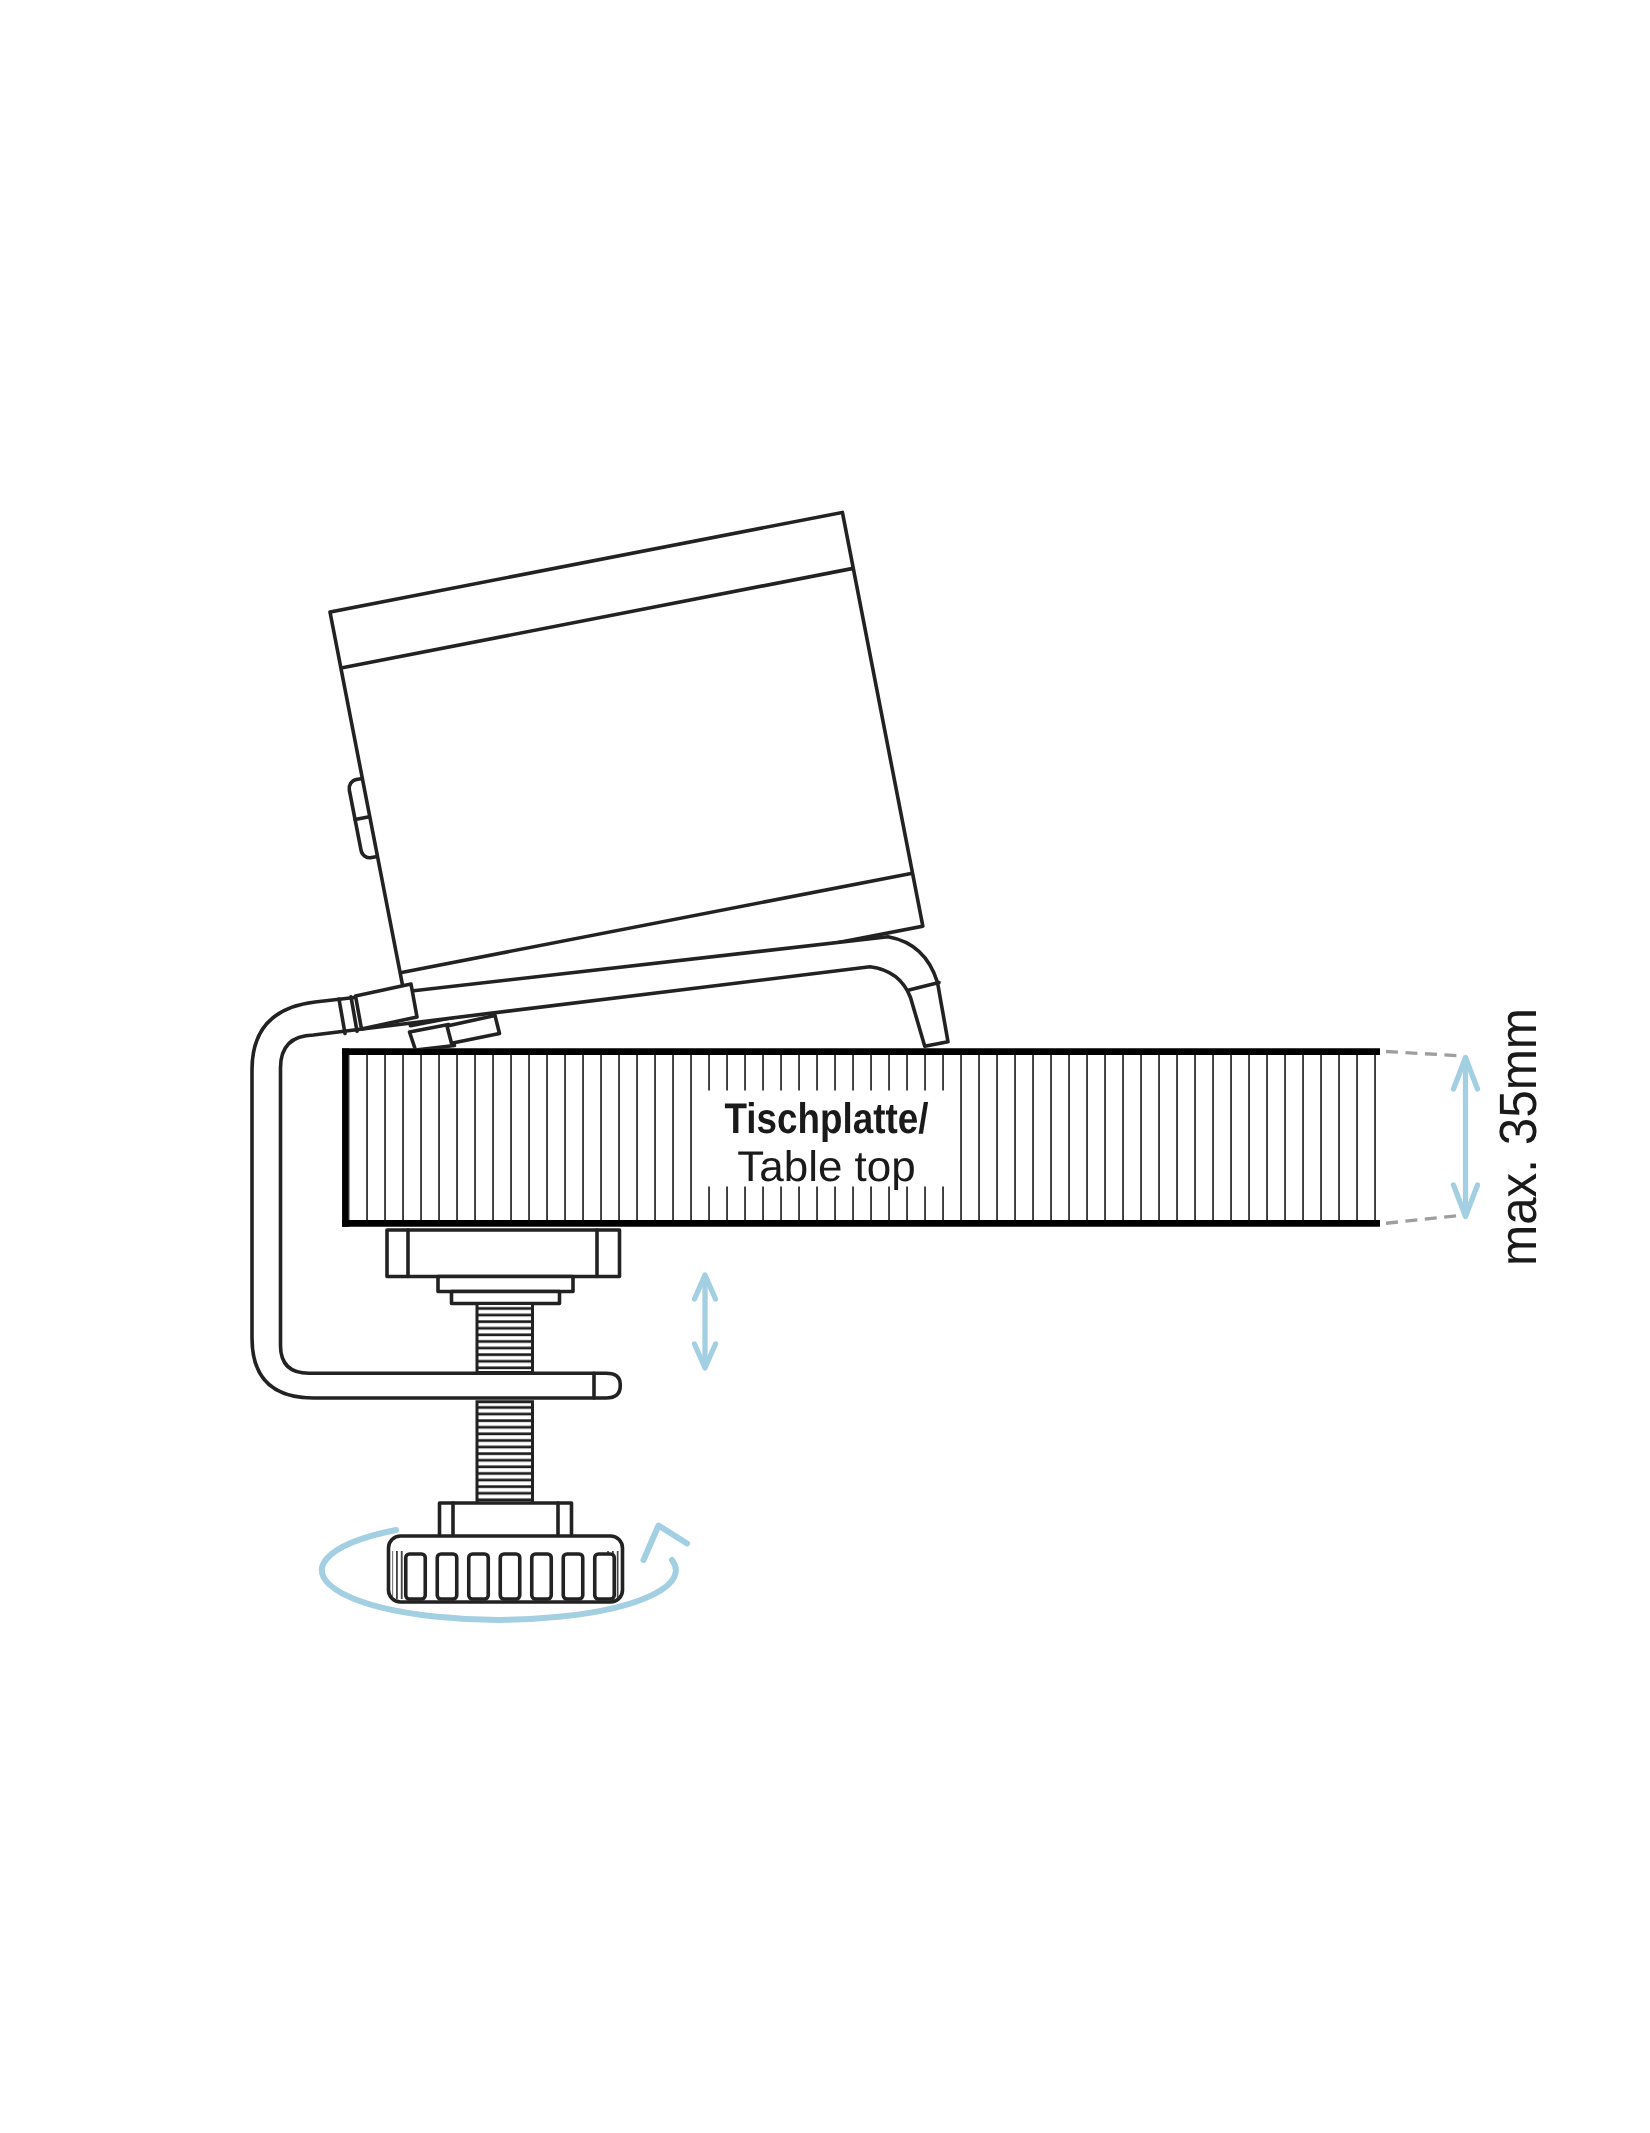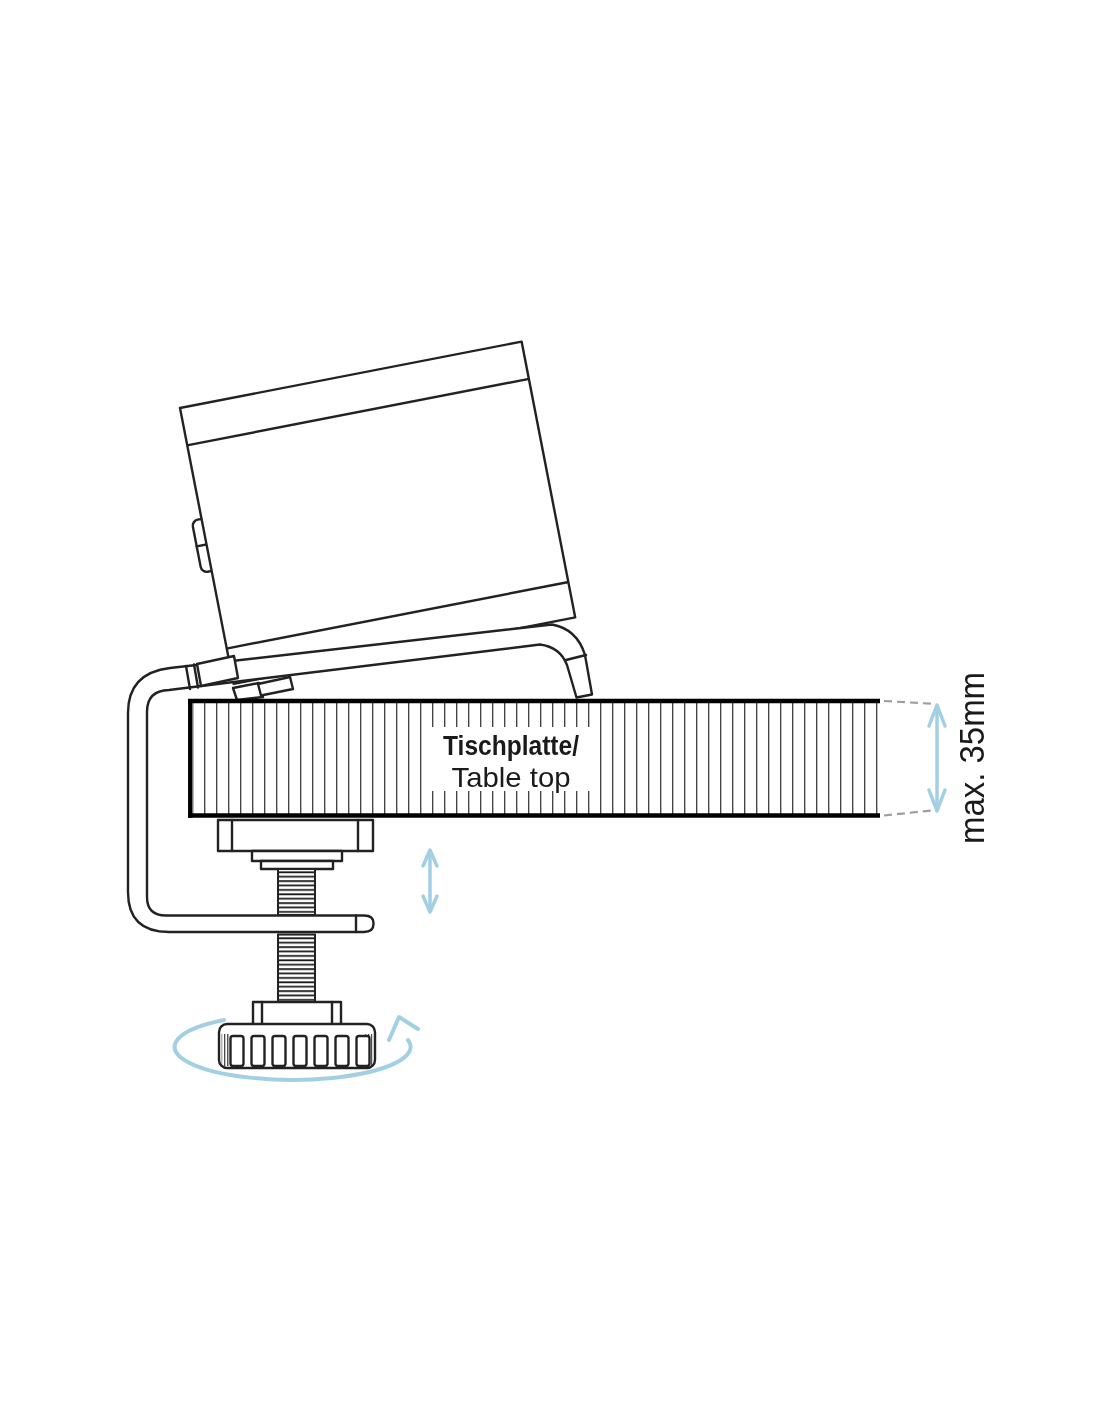--- a/index.html
+++ b/index.html
@@ -1,17 +1,17 @@
 <!DOCTYPE html>
 <html><head>
 <meta charset="utf-8">
 <style>
   html,body{margin:0;padding:0;background:#ffffff;}
   body{width:1100px;height:1422px;overflow:hidden;}
-  .canvas{width:892px;height:1422px;position:relative;}
+  .canvas{width:892px;height:1422px;position:relative;margin-left:40px;}
   svg{display:block;}
   .shape{fill:#ffffff;stroke:#222222;stroke-width:2.4;stroke-linejoin:round;}
   .ln{fill:none;stroke:#222222;stroke-width:2.4;stroke-linejoin:round;stroke-linecap:round;}
   .thick{stroke:#000000;stroke-width:4.5;stroke-linecap:butt;}
   .lbl{font-family:"Liberation Sans","DejaVu Sans",sans-serif;fill:#1a1a1a;}
   .lbl-bold{font-weight:bold;}
 </style>
 </head>
 <body>
 

